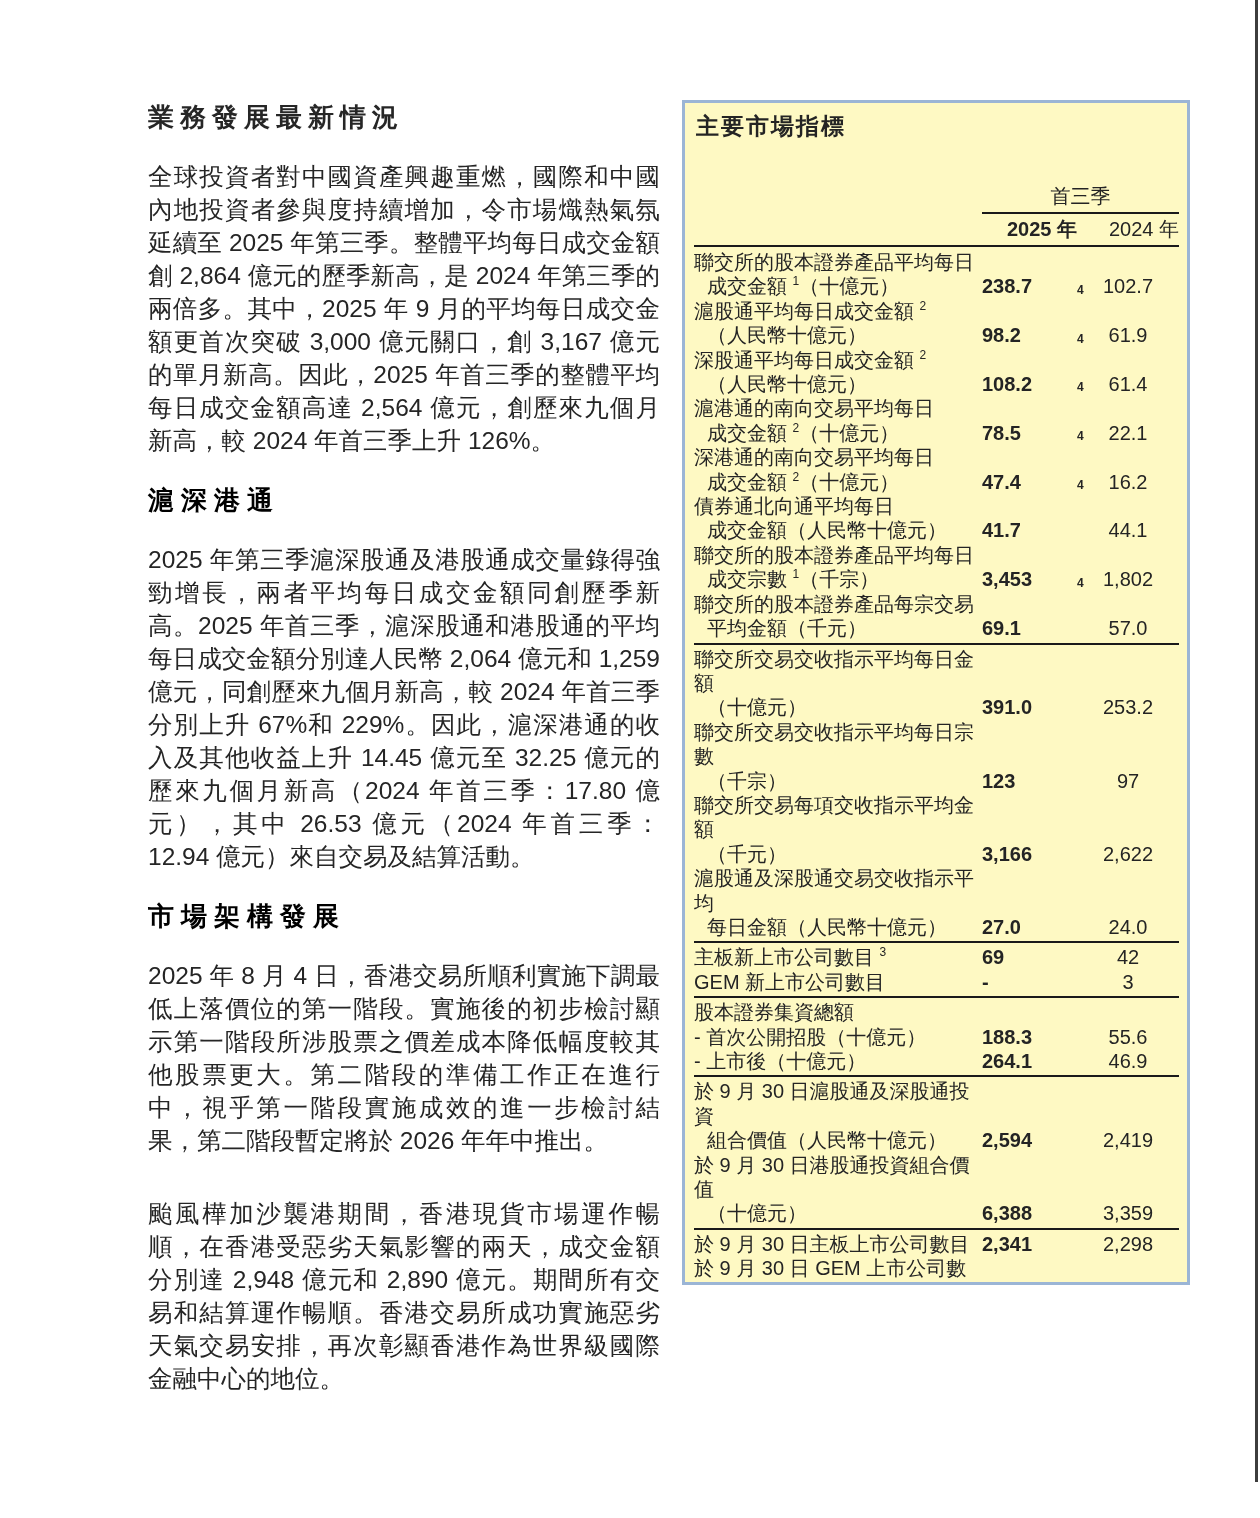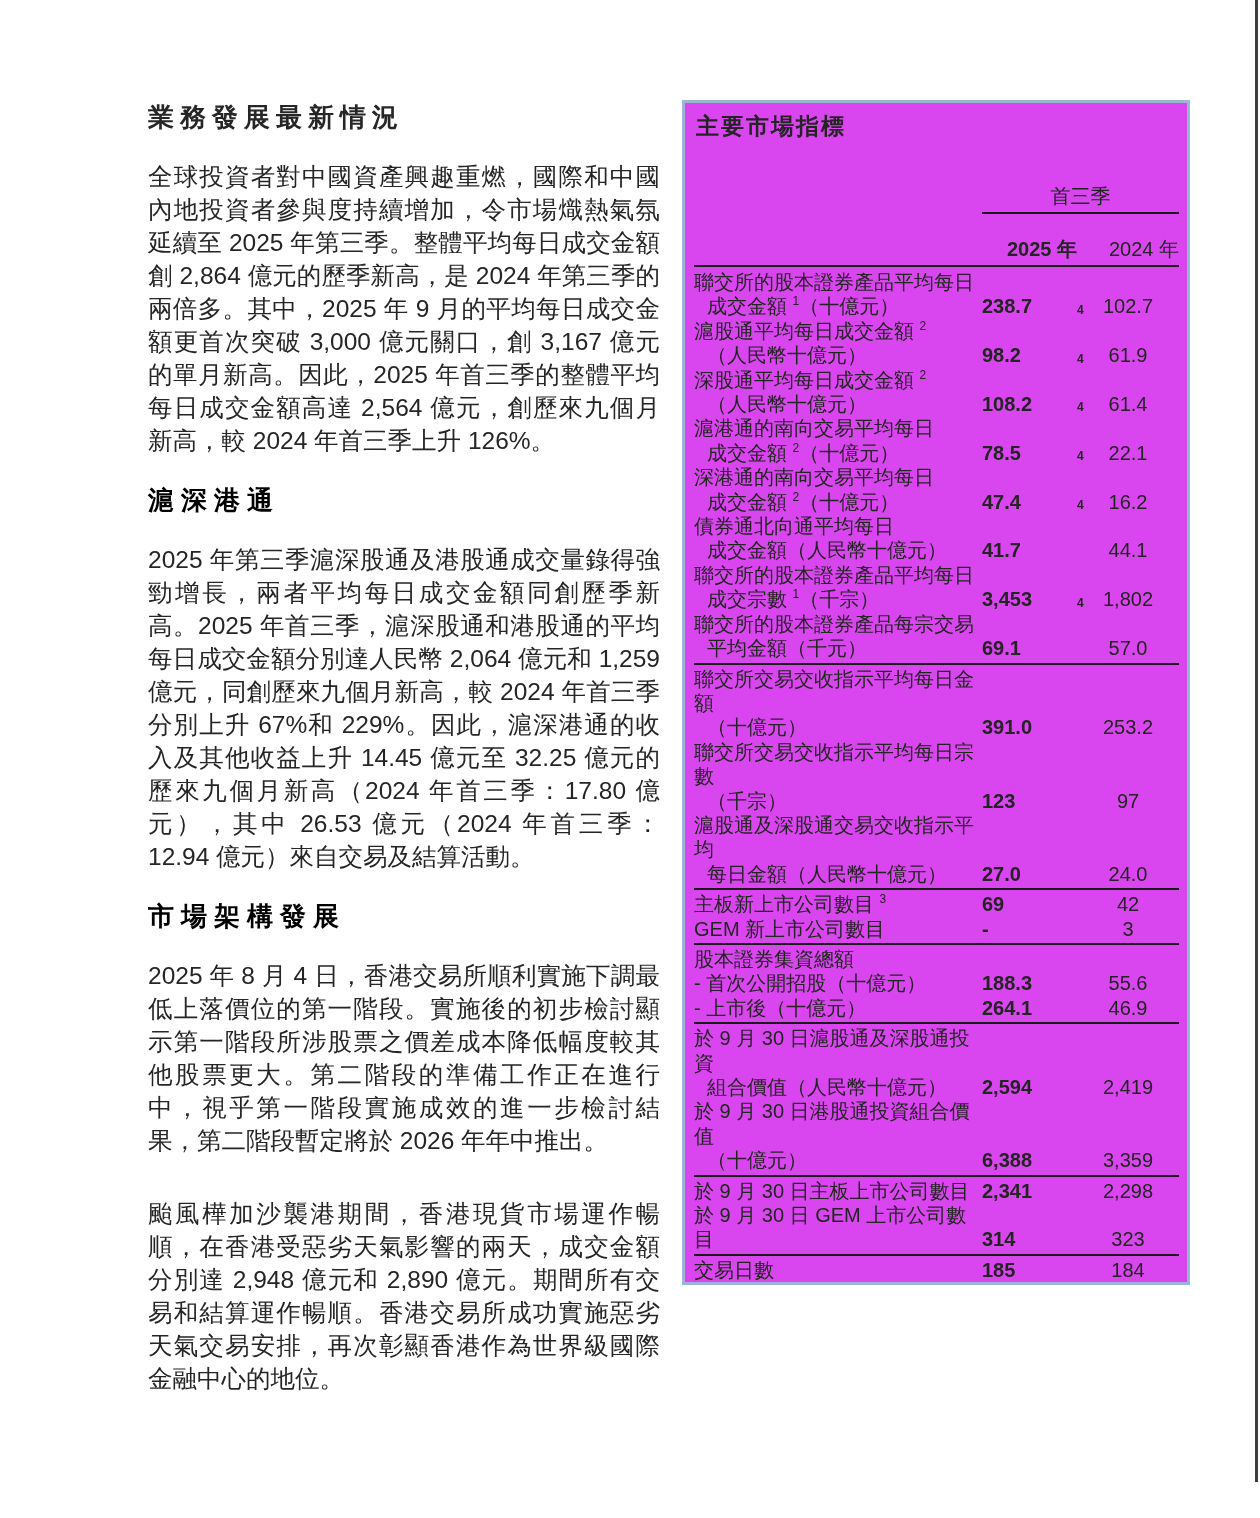--- a/index.html
+++ b/index.html
@@ -20,30 +20,30 @@
   }
   .left-col p{
     font-size:24.5px;line-height:33px;margin:0;
     text-align:justify;text-justify:inter-ideograph;color:#252525;
   }
   .left-col p + p{margin-top:40px;}
   
   .ind-table{
     position:absolute;left:682px;top:100px;width:508px;height:1185px;
     border:3px solid #9BB5D5;box-sizing:border-box;
-    padding:7px 8px 17px 9px;overflow:hidden;background:#d946ef;
+    padding:7px 8px 17px 9px;overflow:hidden;background:#fef9c3;
   }
   .t-title{font-size:23px;font-weight:bold;letter-spacing:2px;color:#242424;line-height:28px;margin:2px 0 6px 2px;}
   .t-head-top{display:flex;align-items:flex-start;margin-top:44px;}
   .t-head-top .spacer{flex:1;}
   .period{width:197px;text-align:center;font-size:20px;line-height:25px;color:#242424;
     border-bottom:2px solid #1a1a1a;padding-bottom:3px;}
   .t-head-years{display:flex;align-items:flex-end;padding-top:3px;}
   .t-head-years .spacer{flex:1;}
-  .ya{width:95px;text-align:right;font-size:20px;line-height:24px;font-weight:bold;color:#242424;margin-top:20px;}
+  .ya{width:95px;text-align:right;font-size:20px;line-height:24px;font-weight:bold;color:#242424;}
   .yb{width:102px;text-align:right;font-size:20px;line-height:24px;color:#242424;}
   .t-rule{border-top:2.5px solid #1a1a1a;height:0;margin:4px 0 3px 0;}
   .t-rule.mid{margin:2px 0;}
   .t-row{display:flex;align-items:flex-end;font-size:20px;line-height:24.4px;color:#242424;}
   .t-lbl{flex:1;min-width:0;}
   .t-lbl .cont{padding-left:13px;}
   .t-va{width:95px;text-align:left;font-weight:bold;position:relative;}
   .t-vb{width:102px;text-align:center;}
   sup{font-size:12px;line-height:0;}
   .t-va sup.hang{position:absolute;left:100%;bottom:9px;font-size:12px;}
@@ -152,20 +152,28 @@
       <div class="t-row">
         <div class="t-lbl">
           <div>聯交所交易交收指示平均每日宗數</div>
           <div class="cont">（千宗）</div>
         </div>
         <div class="t-va">123</div>
         <div class="t-vb">97</div>
       </div>
       <div class="t-row">
         <div class="t-lbl">
+          <div>聯交所交易每項交收指示平均金額</div>
+          <div class="cont">（千元）</div>
+        </div>
+        <div class="t-va">3,166</div>
+        <div class="t-vb">2,622</div>
+      </div>
+      <div class="t-row">
+        <div class="t-lbl">
           <div>滬股通及深股通交易交收指示平均</div>
           <div class="cont">每日金額（人民幣十億元）</div>
         </div>
         <div class="t-va">27.0</div>
         <div class="t-vb">24.0</div>
       </div>
       <div class="t-rule mid"></div>
       <div class="t-row">
         <div class="t-lbl">
           <div>主板新上市公司數目 <sup>3</sup></div>

